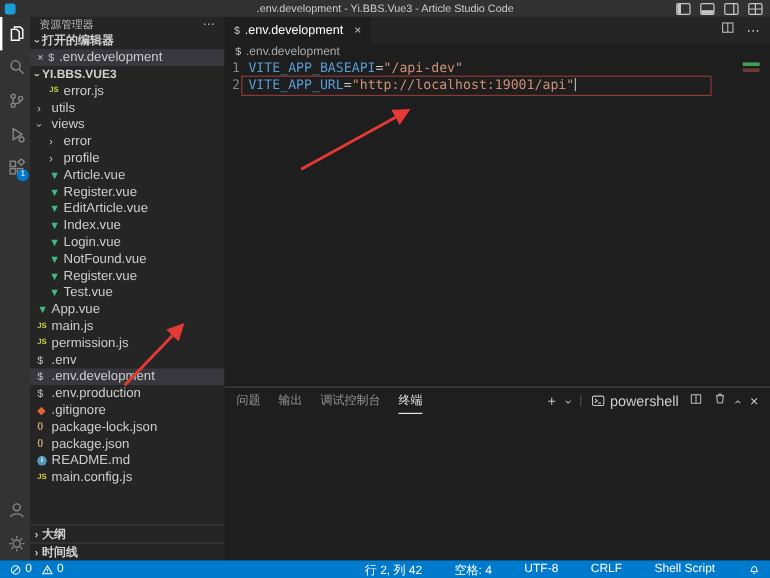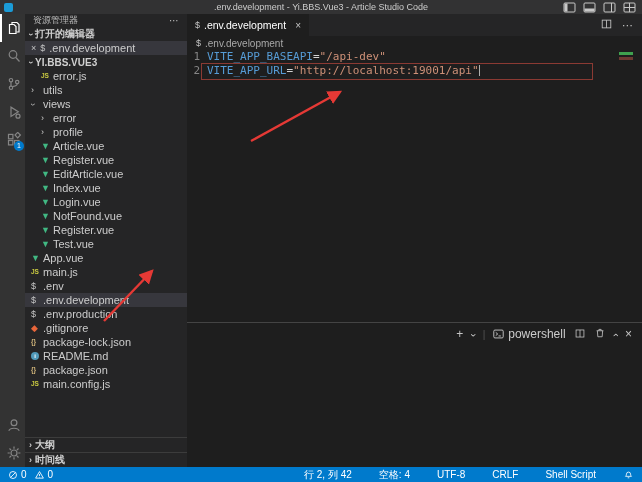--- a/index.html
+++ b/index.html
@@ -285,20 +285,26 @@
           <span class="tlabel">App.vue</span>
         </div>
         <div class="tree-row ind1">
           <span class="slot">
             <span class="fic txt" style="color: rgb(203, 203, 65);">JS</span>
           </span>
           <span class="tlabel">main.js</span>
         </div>
         <div class="tree-row ind1">
           <span class="slot">
+            <span class="fic txt" style="color: rgb(203, 203, 65);">JS</span>
+          </span>
+          <span class="tlabel">permission.js</span>
+        </div>
+        <div class="tree-row ind1">
+          <span class="slot">
             <span class="fic" style="color: rgb(197, 197, 197);">$</span>
           </span>
           <span class="tlabel">.env</span>
         </div>
         <div class="tree-row ind1 selected">
           <span class="slot">
             <span class="fic" style="color: rgb(197, 197, 197);">$</span>
           </span>
           <span class="tlabel">.env.development</span>
         </div>
@@ -315,29 +321,29 @@
           <span class="tlabel">.gitignore</span>
         </div>
         <div class="tree-row ind1">
           <span class="slot">
             <span class="fic txt" style="color: rgb(215, 186, 125);">{}</span>
           </span>
           <span class="tlabel">package-lock.json</span>
         </div>
         <div class="tree-row ind1">
           <span class="slot">
+            <span class="fic txt" style="color: rgb(215, 186, 125);">{}</span>
+          </span>
+          <span class="tlabel">package.json</span>
+        </div>
+        <div class="tree-row ind1">
+          <span class="slot">
             <span class="fic circle" style="background: rgb(81, 154, 186);">i</span>
           </span>
           <span class="tlabel">README.md</span>
-        </div>
-        <div class="tree-row ind1">
-          <span class="slot">
-            <span class="fic txt" style="color: rgb(215, 186, 125);">{}</span>
-          </span>
-          <span class="tlabel">package.json</span>
         </div>
         <div class="tree-row ind1">
           <span class="slot">
             <span class="fic txt" style="color: rgb(203, 203, 65);">JS</span>
           </span>
           <span class="tlabel">main.config.js</span>
         </div>
       </div>
     <div class="sb-footer">
       <div class="sec-header">
@@ -379,20 +385,26 @@
         <span class="gutter">2</span>
         <span class="lcontent"><span class="tok-key">VITE_APP_URL</span><span class="tok-op">=</span><span class="tok-str">"http://localhost:19001/api"</span><span class="caret"></span></span>
       </div>
       <div class="line-box"></div>
       <div class="mm-mark1"></div>
       <div class="mm-mark2"></div>
     </div>
 
     <div class="panel">
       <div class="panel-header">
+        <div class="panel-tabs" id="panel-tabs">
+            <div class="panel-tab">问题</div>
+            <div class="panel-tab">输出</div>
+            <div class="panel-tab">调试控制台</div>
+            <div class="panel-tab active">终端</div>
+          </div>
         <div class="panel-actions">
           <span class="pa-plus">+</span>
           <span class="chev exp" style="font-size:10px">›</span>
           <span class="pa-divider">|</span>
           <span class="ps-entry">
             <svg width="11" height="10" viewBox="0 0 14 12" stroke="#c5c5c5" stroke-width="1.2" fill="none">
                 <rect x="1" y="1" width="12" height="10" rx="1.5"></rect>
                 <path d="M3.5 4l2.5 2-2.5 2"></path>
                 <line x1="7" y1="8.5" x2="10" y2="8.5"></line>
               </svg>

